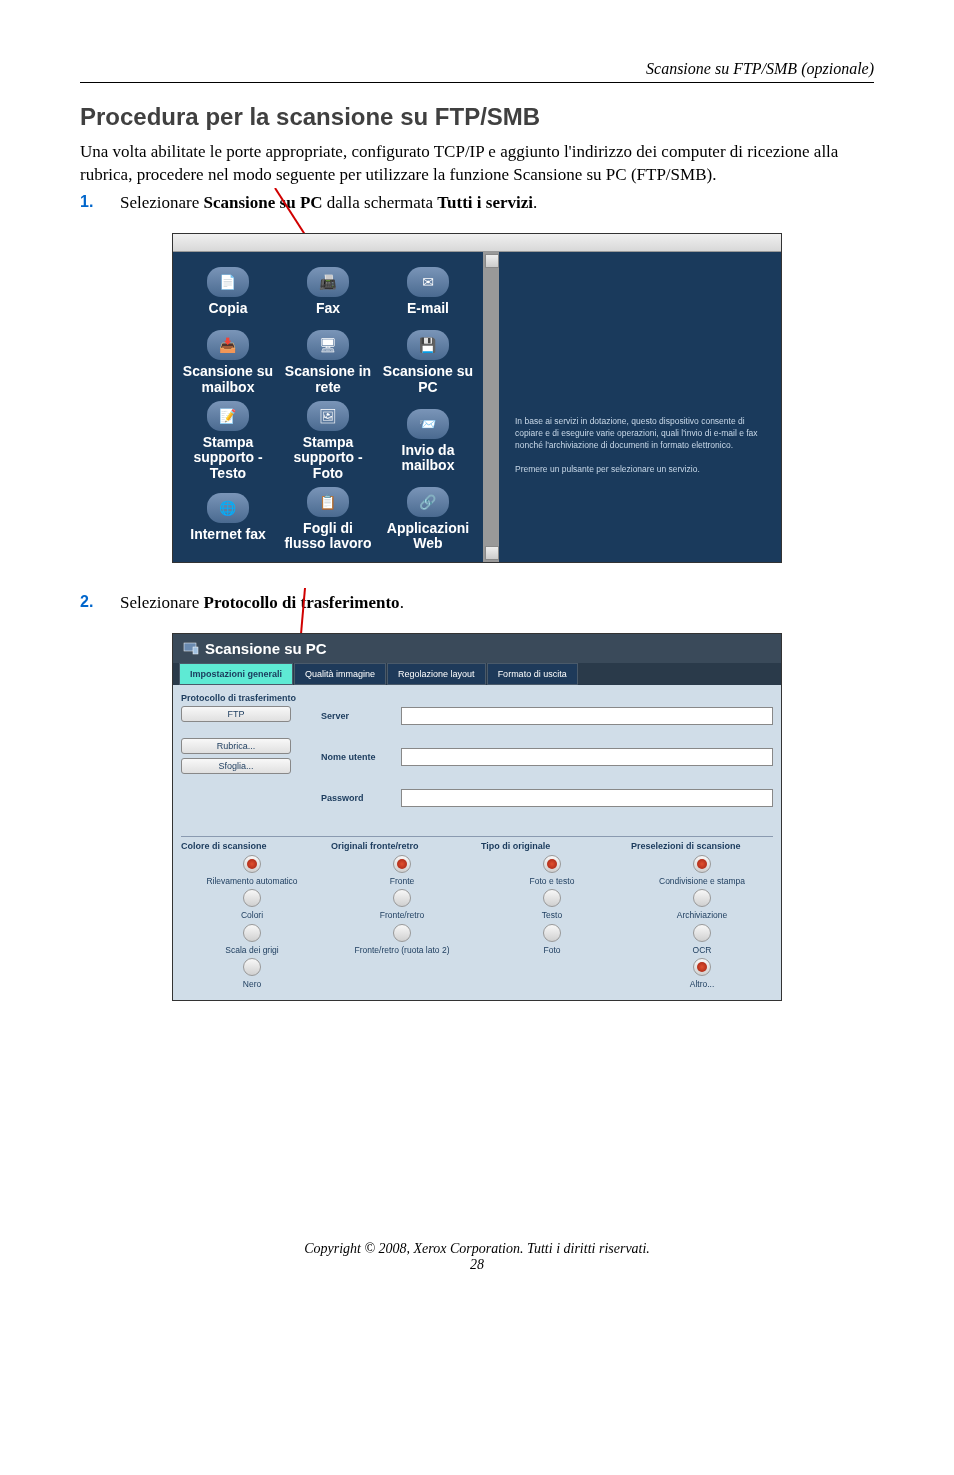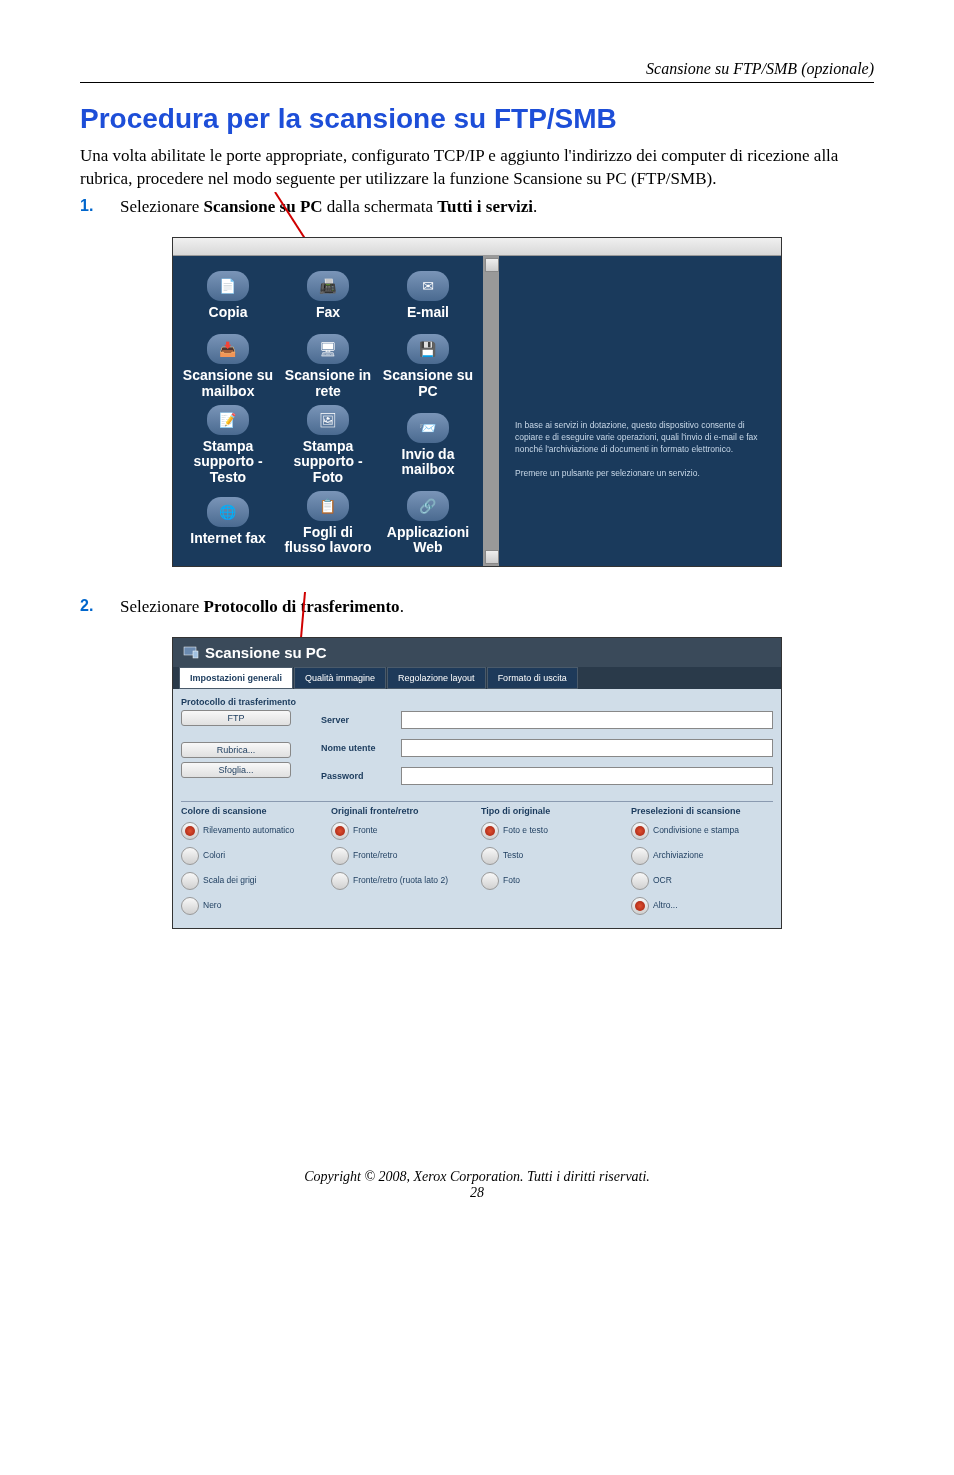--- a/index.html
+++ b/index.html
@@ -15,22 +15,22 @@
     .header-line {
       text-align: right;
       font-style: italic;
       font-family: 'Times New Roman', serif;
       font-size: 16px;
       border-bottom: 1px solid #000;
       padding-bottom: 4px;
       margin-bottom: 20px;
     }
     .section-title {
-      color: #1d4ed8;
-      font-size: 28px;
+      color: #404040;
+      font-size: 24px;
       font-weight: bold;
       margin-bottom: 10px;
     }
     .body-text {
       font-family: 'Times New Roman', serif;
       font-size: 17px;
       line-height: 1.35;
       margin-bottom: 6px;
     }
     .step {
@@ -166,21 +166,21 @@
     .ss2-tab {
       font-size: 9px;
       color: white;
       padding: 5px 10px;
       background: #1e3a5a;
       border: 1px solid #4a5a6a;
       margin-right: 1px;
       white-space: nowrap;
     }
     .ss2-tab.active {
-      background: #ffffff;
+      background: #5eead4;
       color: #1a3a5c;
       font-weight: bold;
     }
     .ss2-body {
       background: #d0dde8;
       padding: 8px;
     }
     .ss2-toprow {
       display: flex;
       gap: 10px;
@@ -207,21 +207,21 @@
       justify-content: center;
       margin-bottom: 4px;
       color: #1a3a5c;
     }
     .ss2-fields {
       flex: 1;
     }
     .ss2-field-row {
       display: flex;
       align-items: center;
-      margin-bottom: 10px;
+      margin-bottom: 23px;
     }
     .ss2-field-label {
       width: 80px;
       font-size: 9px;
       font-weight: bold;
       color: #1a3a5c;
     }
     .ss2-field-input {
       flex: 1;
       height: 18px;
@@ -245,20 +245,21 @@
     }
     .radio-opt {
       display: flex;
       align-items: center;
       gap: 4px;
       font-size: 8.5px;
       color: #1a3a5c;
       margin-bottom: 3px;
       line-height: 1.1;
       min-height: 22px;
+      flex-direction: column;
     }
     .radio-circle {
       width: 18px;
       height: 18px;
       border-radius: 50%;
       background: linear-gradient(#f8f8f8, #d0d0d0);
       border: 1px solid #999;
       flex-shrink: 0;
       position: relative;
     }

